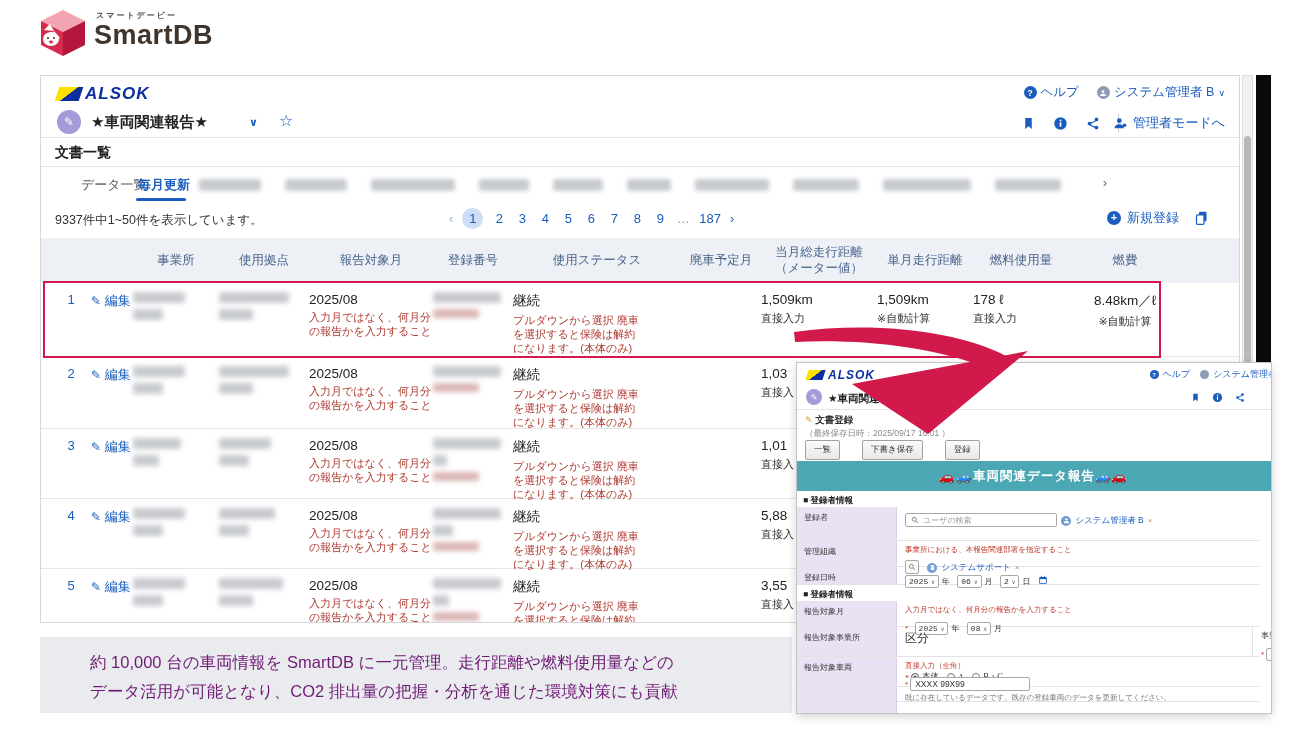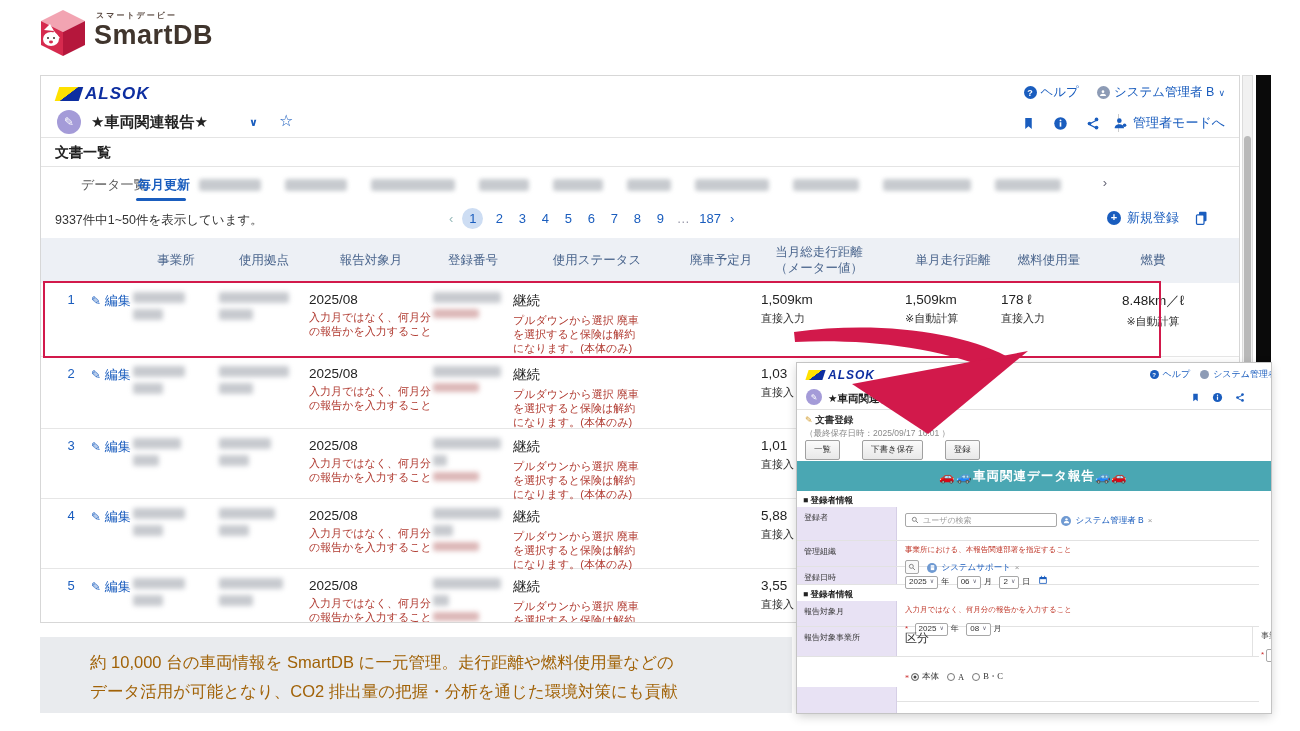--- a/index.html
+++ b/index.html
@@ -59,32 +59,32 @@
   .c-edit { color:#1a5dbe; cursor:pointer; }
   .pencil { color:#1a5dbe; font-size:12px; }
   .note { color:#b03a30; font-size:11px; line-height:14px; margin-top:3px; }
   .val { color:#222; font-size:13.5px; }
   .sub { color:#333; font-size:11px; margin-top:4px; }
   .blb { height:11px; border-radius:2px; background:#a9adb5; opacity:.65; filter:blur(2.5px); margin-bottom:6px; }
   .blb.red { background:#c98f8f; height:9px; }
   
   .w-no{width:40px;} .w-edit{width:42px;} .w-office{width:86px;} .w-base{width:90px;}
   .w-month{width:124px;} .w-reg{width:80px;} .w-status{width:168px;} .w-scrap{width:80px;}
-  .w-total{width:116px;} .w-monthly{width:96px;margin-left:28px;} .w-fuel{width:96px;} .w-econ{width:112px;text-align:center;}
+  .w-total{width:116px;} .w-monthly{width:96px;} .w-fuel{width:96px;} .w-econ{width:112px;text-align:center;}
   .lead{width:10px;}
   #row1-outline { position:absolute; left:2px; top:205px; width:1118px; height:77px; border:2.5px solid #d2194b; z-index:3; pointer-events:none; }
 
   
   #gray-scrollbar { left:1242px; top:75px; width:11px; height:548px; background:#f1f1f1; border:1px solid #dcdcdc; z-index:1; }
   #gray-scrollbar .thumb { position:absolute; left:1px; top:60px; width:7px; height:290px; background:#b9b9b9; border-radius:4px; }
   #black-bar { left:1256px; top:75px; width:15px; height:548px; background:#0a0a0a; z-index:1; }
 
   
   #caption { left:40px; top:637px; width:752px; height:76px; background:#e9ebee; z-index:0; }
-  #caption .ln { margin-left:50px; font-size:16.5px; color:#a16207; line-height:1.75; }
+  #caption .ln { margin-left:50px; font-size:16.5px; color:#701a75; line-height:1.75; }
   #caption .ln:first-child { margin-top:11px; }
 
   
   #overlay { left:797px; top:363px; width:474px; height:350px; background:#fff; box-shadow:0 0 0 1px #c4c4c4, 0 3px 10px rgba(0,0,0,.2); overflow:hidden; z-index:5; }
   #ov-topbar { position:absolute; left:0; top:0; width:100%; height:22px; }
   #overlay .alsok .mark { width:17px; height:10px; }
   #overlay .alsok .word { font-size:12px; }
   #ov-toplinks { position:absolute; right:-6px; top:5px; display:flex; gap:10px; align-items:center; font-size:9px; color:#1a5dbe; white-space:nowrap; }
   #ov-toplinks .circle-ico { width:9px; height:9px; font-size:6px; }
   #ov-titlebar { position:absolute; left:0; top:22px; width:100%; height:25px; border-bottom:1px solid #e2e2e2; }
@@ -102,21 +102,21 @@
   .ov-sec { position:absolute; left:6px; font-size:8.5px; font-weight:bold; color:#222; }
   .frow { position:absolute; left:0; width:462px; display:flex; border-bottom:1px solid #e2e2e2; }
   .frow .lab { width:100px; background:#e8e2f4; border-right:1px solid #d6cfe6; font-size:8px; color:#333; padding:5px 0 0 7px; }
   .frow .valc { flex:1; padding:3px 0 0 8px; position:relative; }
   .rnote { color:#c0392b; font-size:7.5px; margin:1px 0 2px; }
   .gnote { color:#777; font-size:7.5px; margin-top:2px; }
   .sinput { display:inline-flex; align-items:center; gap:4px; border:1px solid #a8a8a8; border-radius:2px; background:#fff; height:14px; padding:0 5px; font-size:8px; color:#999; }
   .chip { display:inline-flex; align-items:center; gap:4px; margin-top:3px; font-size:8.5px; color:#1a5dbe; }
   .chip .pic { width:10px; height:10px; border-radius:50%; background:#6f9ad2; color:#fff; font-size:6px; display:inline-flex; align-items:center; justify-content:center; }
   .chip .x { color:#999; font-size:8px; cursor:pointer; }
-  .sel { display:inline-flex; align-items:flex-start; gap:3px; border:1px solid #a8a8a8; border-radius:2px; background:#fff; height:13px; padding:0 3px; font-size:8px; color:#333; }
+  .sel { display:inline-flex; align-items:center; gap:3px; border:1px solid #a8a8a8; border-radius:2px; background:#fff; height:13px; padding:0 3px; font-size:8px; color:#333;font-family:Liberation Mono, monospace; }
   .sel .cv { font-size:6px; color:#667; }
   .unit { font-size:8px; color:#333; margin:0 3px; }
   .ast { color:#cc2b2b; font-size:8px; margin-right:2px; }
   .radio { display:inline-block; width:8px; height:8px; border:1px solid #777; border-radius:50%; background:#fff; vertical-align:middle; }
   .radio.on { box-shadow:inset 0 0 0 1.5px #fff; background:#444; }
   .rlabel { font-size:8.5px; color:#333; margin:0 8px 0 3px; vertical-align:middle; }
   .tinput { border:1px solid #a8a8a8; border-radius:2px; height:14px; width:120px; font-size:8.5px; color:#333; padding:0 4px; font-family:inherit; }
   .sq-btn { display:inline-flex; align-items:center; justify-content:center; width:14px; height:14px; border:1px solid #a8a8a8; border-radius:2px; background:#fafafa; }
   #ov-office-sub { position:absolute; left:355px; top:0; bottom:0; border-left:1px solid #e2e2e2; padding:3px 0 0 8px; width:107px; }
   #ov-bottom-label { position:absolute; left:0; top:324px; width:100px; height:26px; background:#e8e2f4; border-right:1px solid #d6cfe6; }
@@ -549,20 +549,28 @@
       </div>
       <div id="ov-office-sub">
         <div style="font-size:8px;color:#333;">事業所</div>
         <div style="margin-top:2px;"><span class="ast">*</span><span class="sel" style="width:58px;justify-content:space-between;">
               <span>&nbsp;</span>
             </span></div>
       </div>
     </div>
   </div>
 
+  <div class="frow" style="top:294px;height:30px;">
+    <div class="lab">報告対象車両</div>
+    <div class="valc">
+      <div class="rnote">直接入力（全角）</div>
+      <span class="ast">*</span><input class="tinput" value="XXXX 99X99" style="">
+      <div class="gnote">既に存在しているデータです。既存の登録車両のデータを更新してください。</div>
+    </div>
+  </div>
 
   <div class="ov-sec" style="top:328px;">■ 使用ステータス</div>
   <div style="position:absolute;left:0;top:338px;width:462px;border-top:1px solid #e2e2e2;"></div>
   <div id="ov-bottom-label"></div>
 </div>
 
 <svg class="abs" id="arrow-svg" width="1300" height="731">
   <path d="M794,332 C 875,321 958,331 1006,356 L 989,369 C 933,346 860,339 795,342 Z" fill="#d2194b"></path>
   <polygon points="852,384 1028,351 928,434" fill="#d2194b"></polygon>
 </svg>

